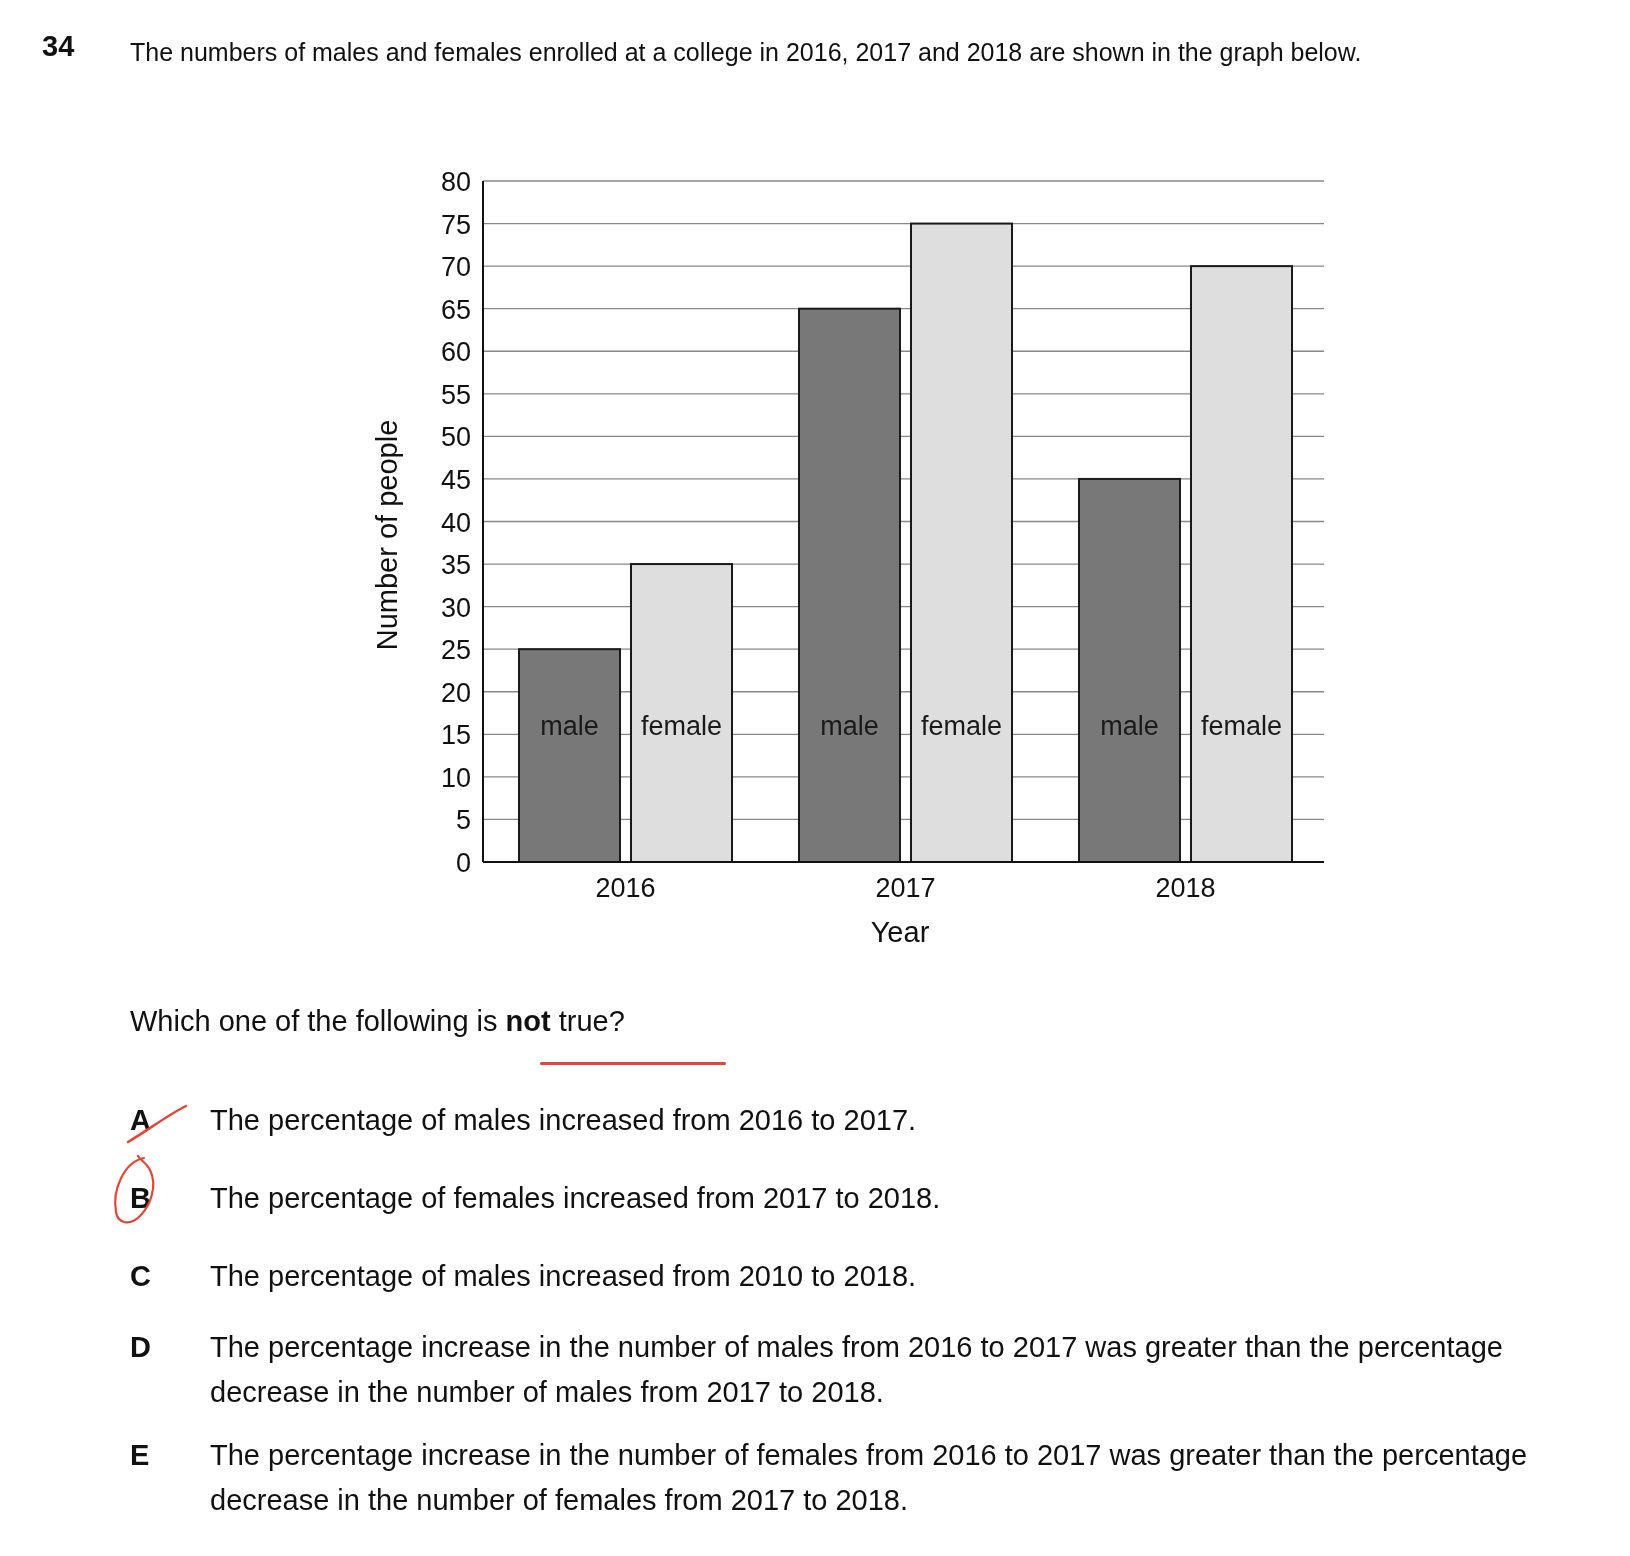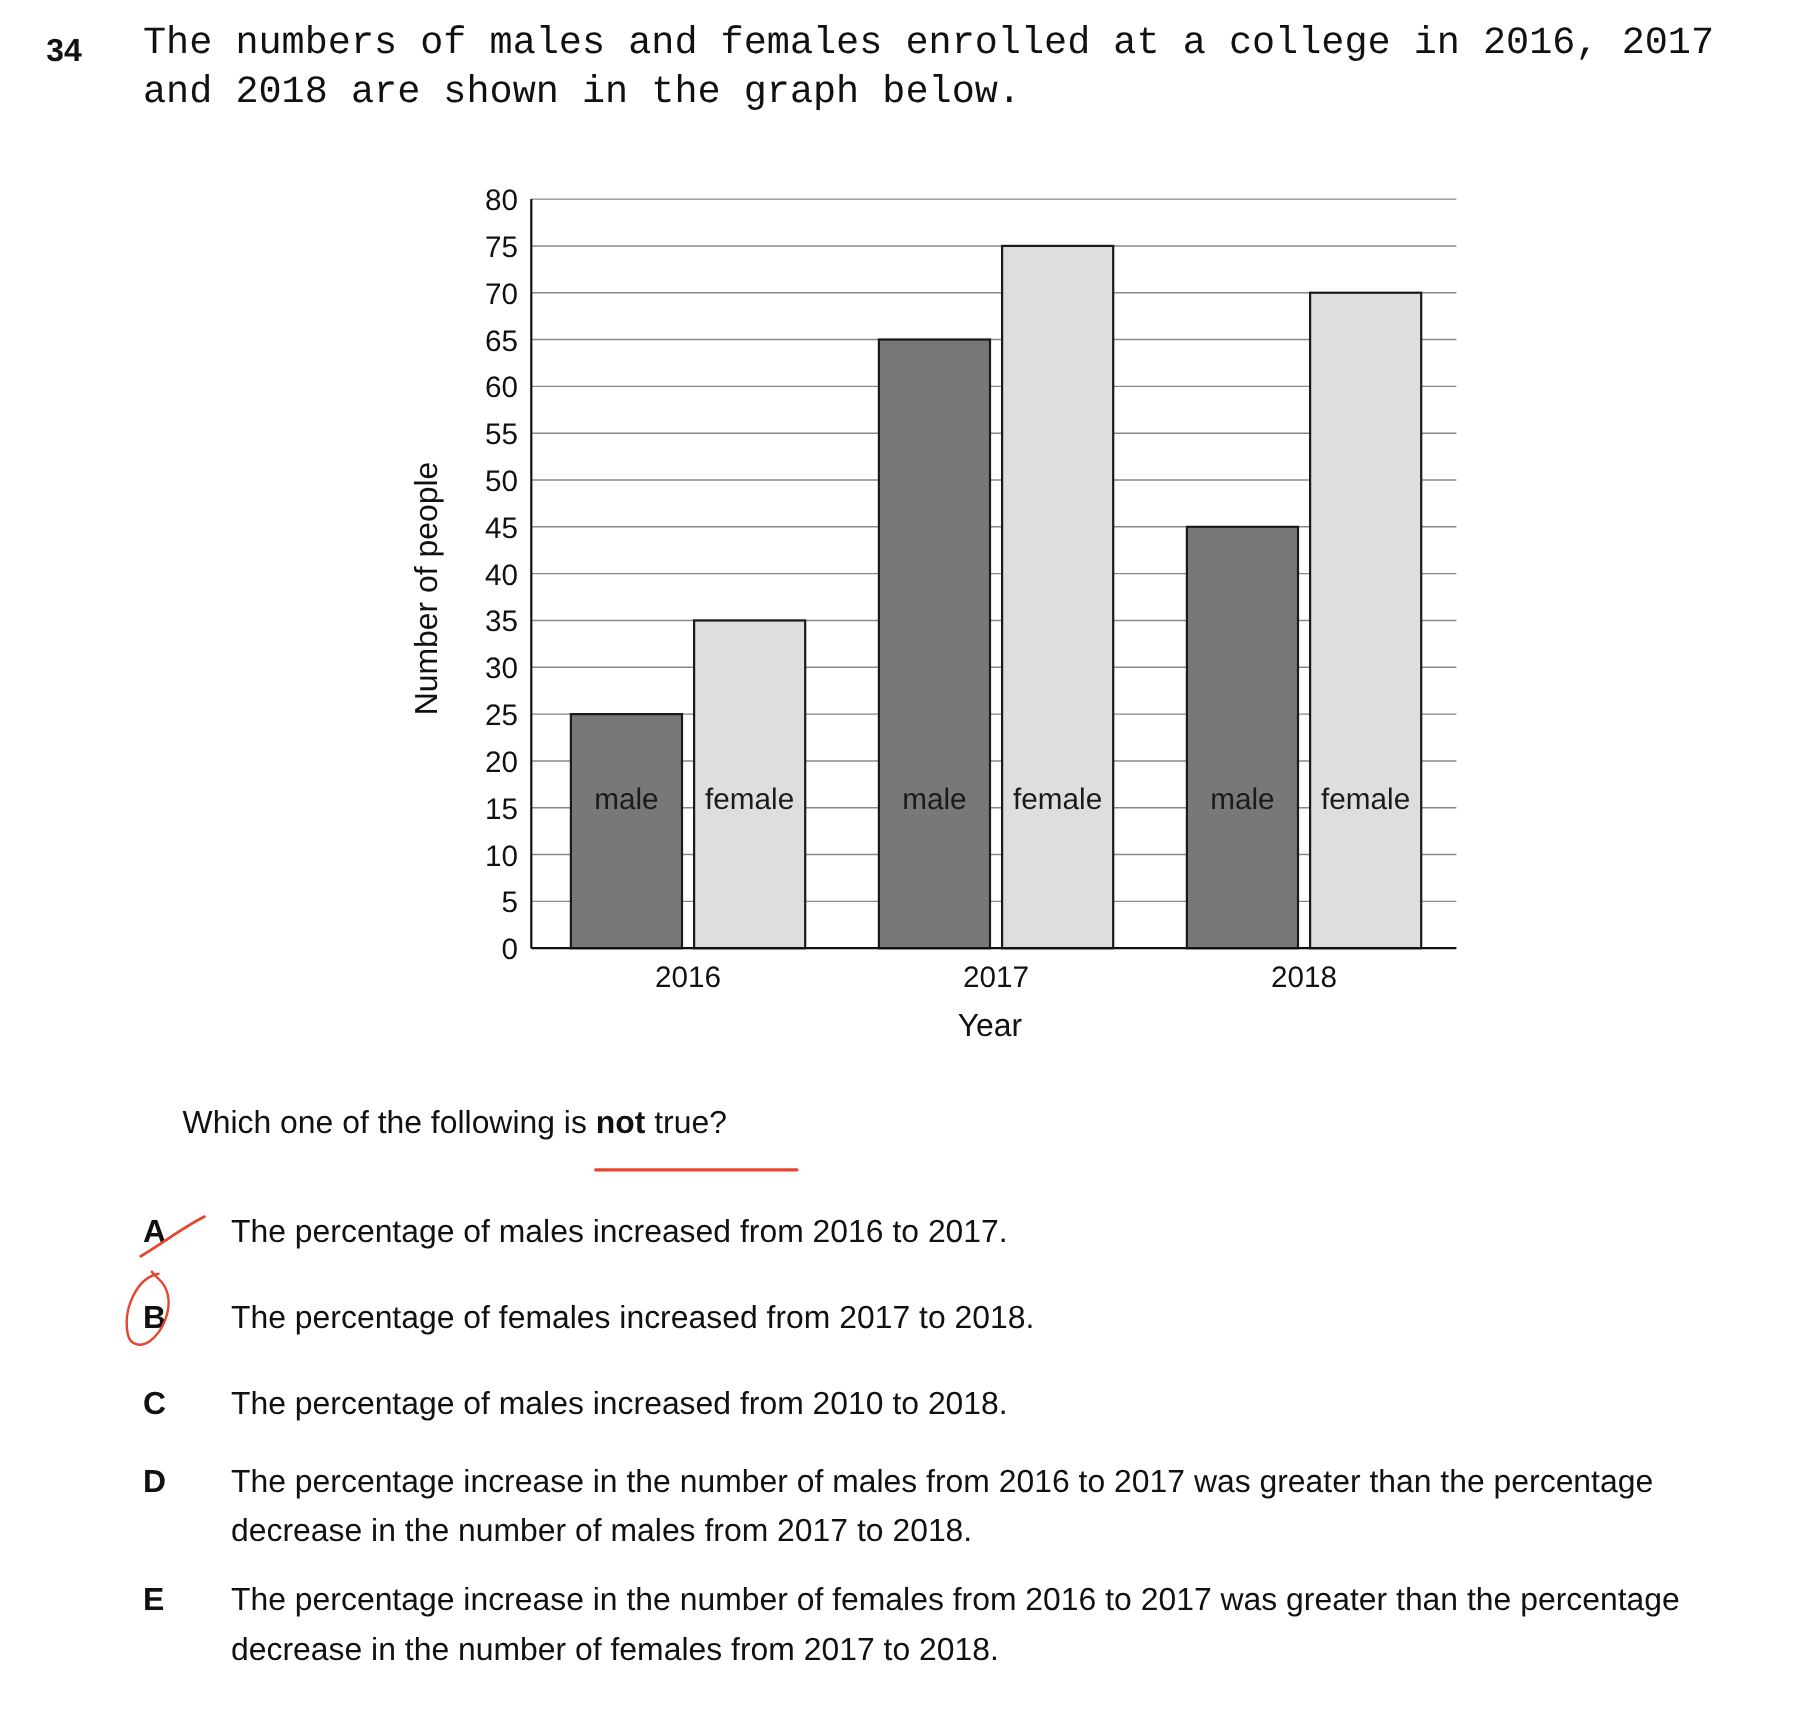--- a/index.html
+++ b/index.html
@@ -1,20 +1,20 @@
 <!DOCTYPE html>
 <html><head>
 <meta charset="utf-8">
 <style>
   html, body { margin:0; padding:0; background:#ffffff; }
   body { width:1630px; height:1556px; position:relative; font-family:"Liberation Sans", sans-serif; color:#111; overflow:hidden; }
   .qnum { position:absolute; left:42px; top:30px; font-size:29px; font-weight:bold; }
-  .qtext { position:absolute; left:130px; top:17px; width:1440px; font-size:35px; line-height:45px;font-family:Liberation Mono, monospace; }
+  .qtext { position:absolute; left:130px; top:30px; width:1440px; font-size:25px; line-height:45px; }
   .chart { position:absolute; left:0; top:0; width:1630px; height:960px; }
-  .sub { position:absolute; left:130px; top:1005px; font-size:29px;margin-left:36px; }
+  .sub { position:absolute; left:130px; top:1005px; font-size:29px; }
   .sub b { font-weight:bold; }
   .underline { position:absolute; left:540px; top:1062px; width:186px; height:3px; background:#e8452f; border-radius:2px; }
   .opt { position:absolute; left:130px; font-size:29px; line-height:45px; width:1440px; }
   .opt .letter { position:absolute; left:0; font-weight:bold; }
   .opt .txt { position:absolute; left:80px; width:1380px; }
   .mark { position:absolute; }
 </style>
 </head>
 <body>
 

